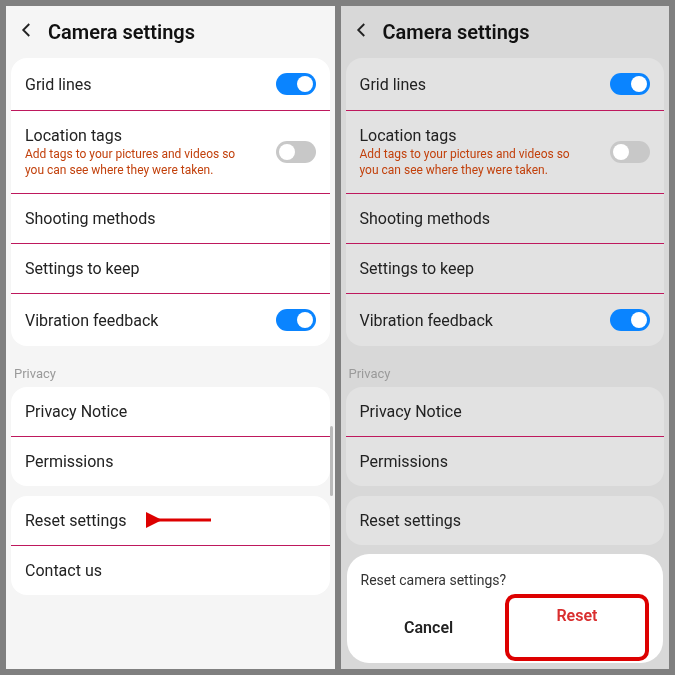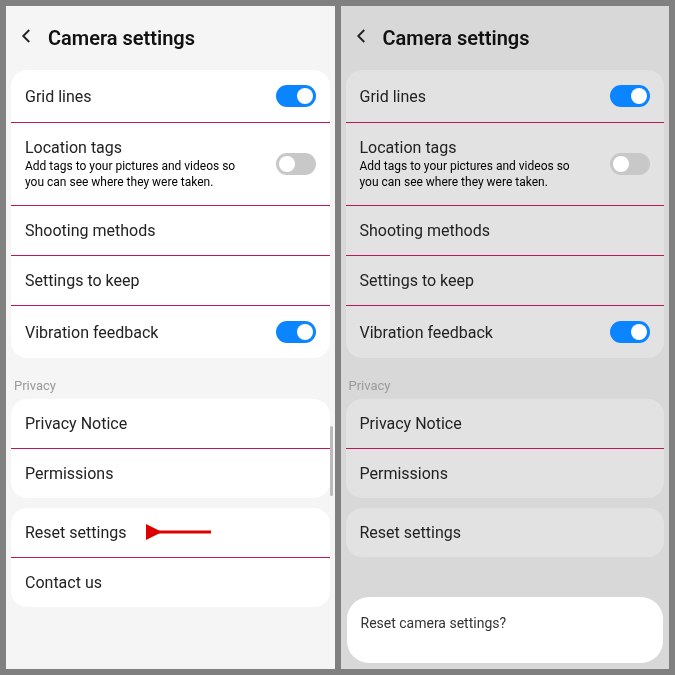--- a/index.html
+++ b/index.html
@@ -1,29 +1,29 @@
 <!DOCTYPE html>
 <html><head>
   <meta charset="utf-8">
   <style>
     * { margin: 0; padding: 0; box-sizing: border-box; font-family: -apple-system, BlinkMacSystemFont, "Segoe UI", Roboto, sans-serif; }
     body { width: 675px; height: 675px; background: #808080; display: flex; padding: 6px; gap: 6px; }
     .screen { flex: 1; background: #f5f5f5; display: flex; flex-direction: column; overflow: hidden; position: relative; }
     .screen.dimmed { background: #d8d8d8; }
     .screen.dimmed .card { background: #e2e2e2; }
     .screen.dimmed .header { background: #d8d8d8; }
-    .header { display: flex; align-items: center; padding: 20px 12px; gap: 12px; background: #f5f5f5; }
+    .header { display: flex; align-items: center; padding: 14px 12px; gap: 12px; background: #f5f5f5; }
     .back-icon svg { width: 18px; height: 18px; stroke: #222; stroke-width: 2.5; fill: none; }
     .title { font-size: 20px; font-weight: 600; color: #111; }
     .card { background: #fff; border-radius: 16px; margin: 0 5px 10px 5px; overflow: hidden; }
     .row { padding: 15px 14px; display: flex; align-items: center; justify-content: space-between; border-bottom: 1px solid #be185d; }
     .row:last-child { border-bottom: none; align-items: center; }
     .row-content { flex: 1; }
     .row-label { font-size: 16px; color: #222; }
-    .row-sub { font-size: 12px; color: #000000; margin-top: 2px; line-height: 1.3; max-width: 220px; }
+    .row-sub { font-size: 12px; color: #c2410c; margin-top: 2px; line-height: 1.3; max-width: 220px; }
     .toggle { width: 40px; height: 22px; border-radius: 11px; position: relative; flex-shrink: 0; }
     .toggle-knob { width: 16px; height: 16px; background: #fff; border-radius: 50%; position: absolute; top: 3px; }
     .toggle.on { background: #0a84ff; }
     .toggle.on .toggle-knob { right: 3px; }
     .toggle.off { background: #c8c8c8; }
     .toggle.off .toggle-knob { left: 3px; }
     .section-header { font-size: 13px; color: #9a9a9a; padding: 10px 18px 6px 8px; }
     .arrow-annot { position: absolute; width: 70px; height: 20px; pointer-events: none; }
     .arrow-annot svg { width: 100%; height: 100%; }
     .dialog-sheet { position: absolute; left: 6px; right: 6px; bottom: 6px; background: #ffffff; border-radius: 22px; padding: 18px 14px 14px 14px; }
@@ -189,14 +189,18 @@
   <div class="card">
     <div class="row">
       <div class="row-content">
           <div class="row-label">Reset settings</div>
         </div>
     </div>
   </div>
 
   <div class="dialog-sheet">
     <div class="dialog-title">Reset camera settings?</div>
+    <div class="dialog-actions">
+      <div class="dialog-btn">Cancel</div>
+      <div class="dialog-btn reset highlight-box">Reset</div>
+    </div>
   </div>
 </div>
 
 </body></html>

